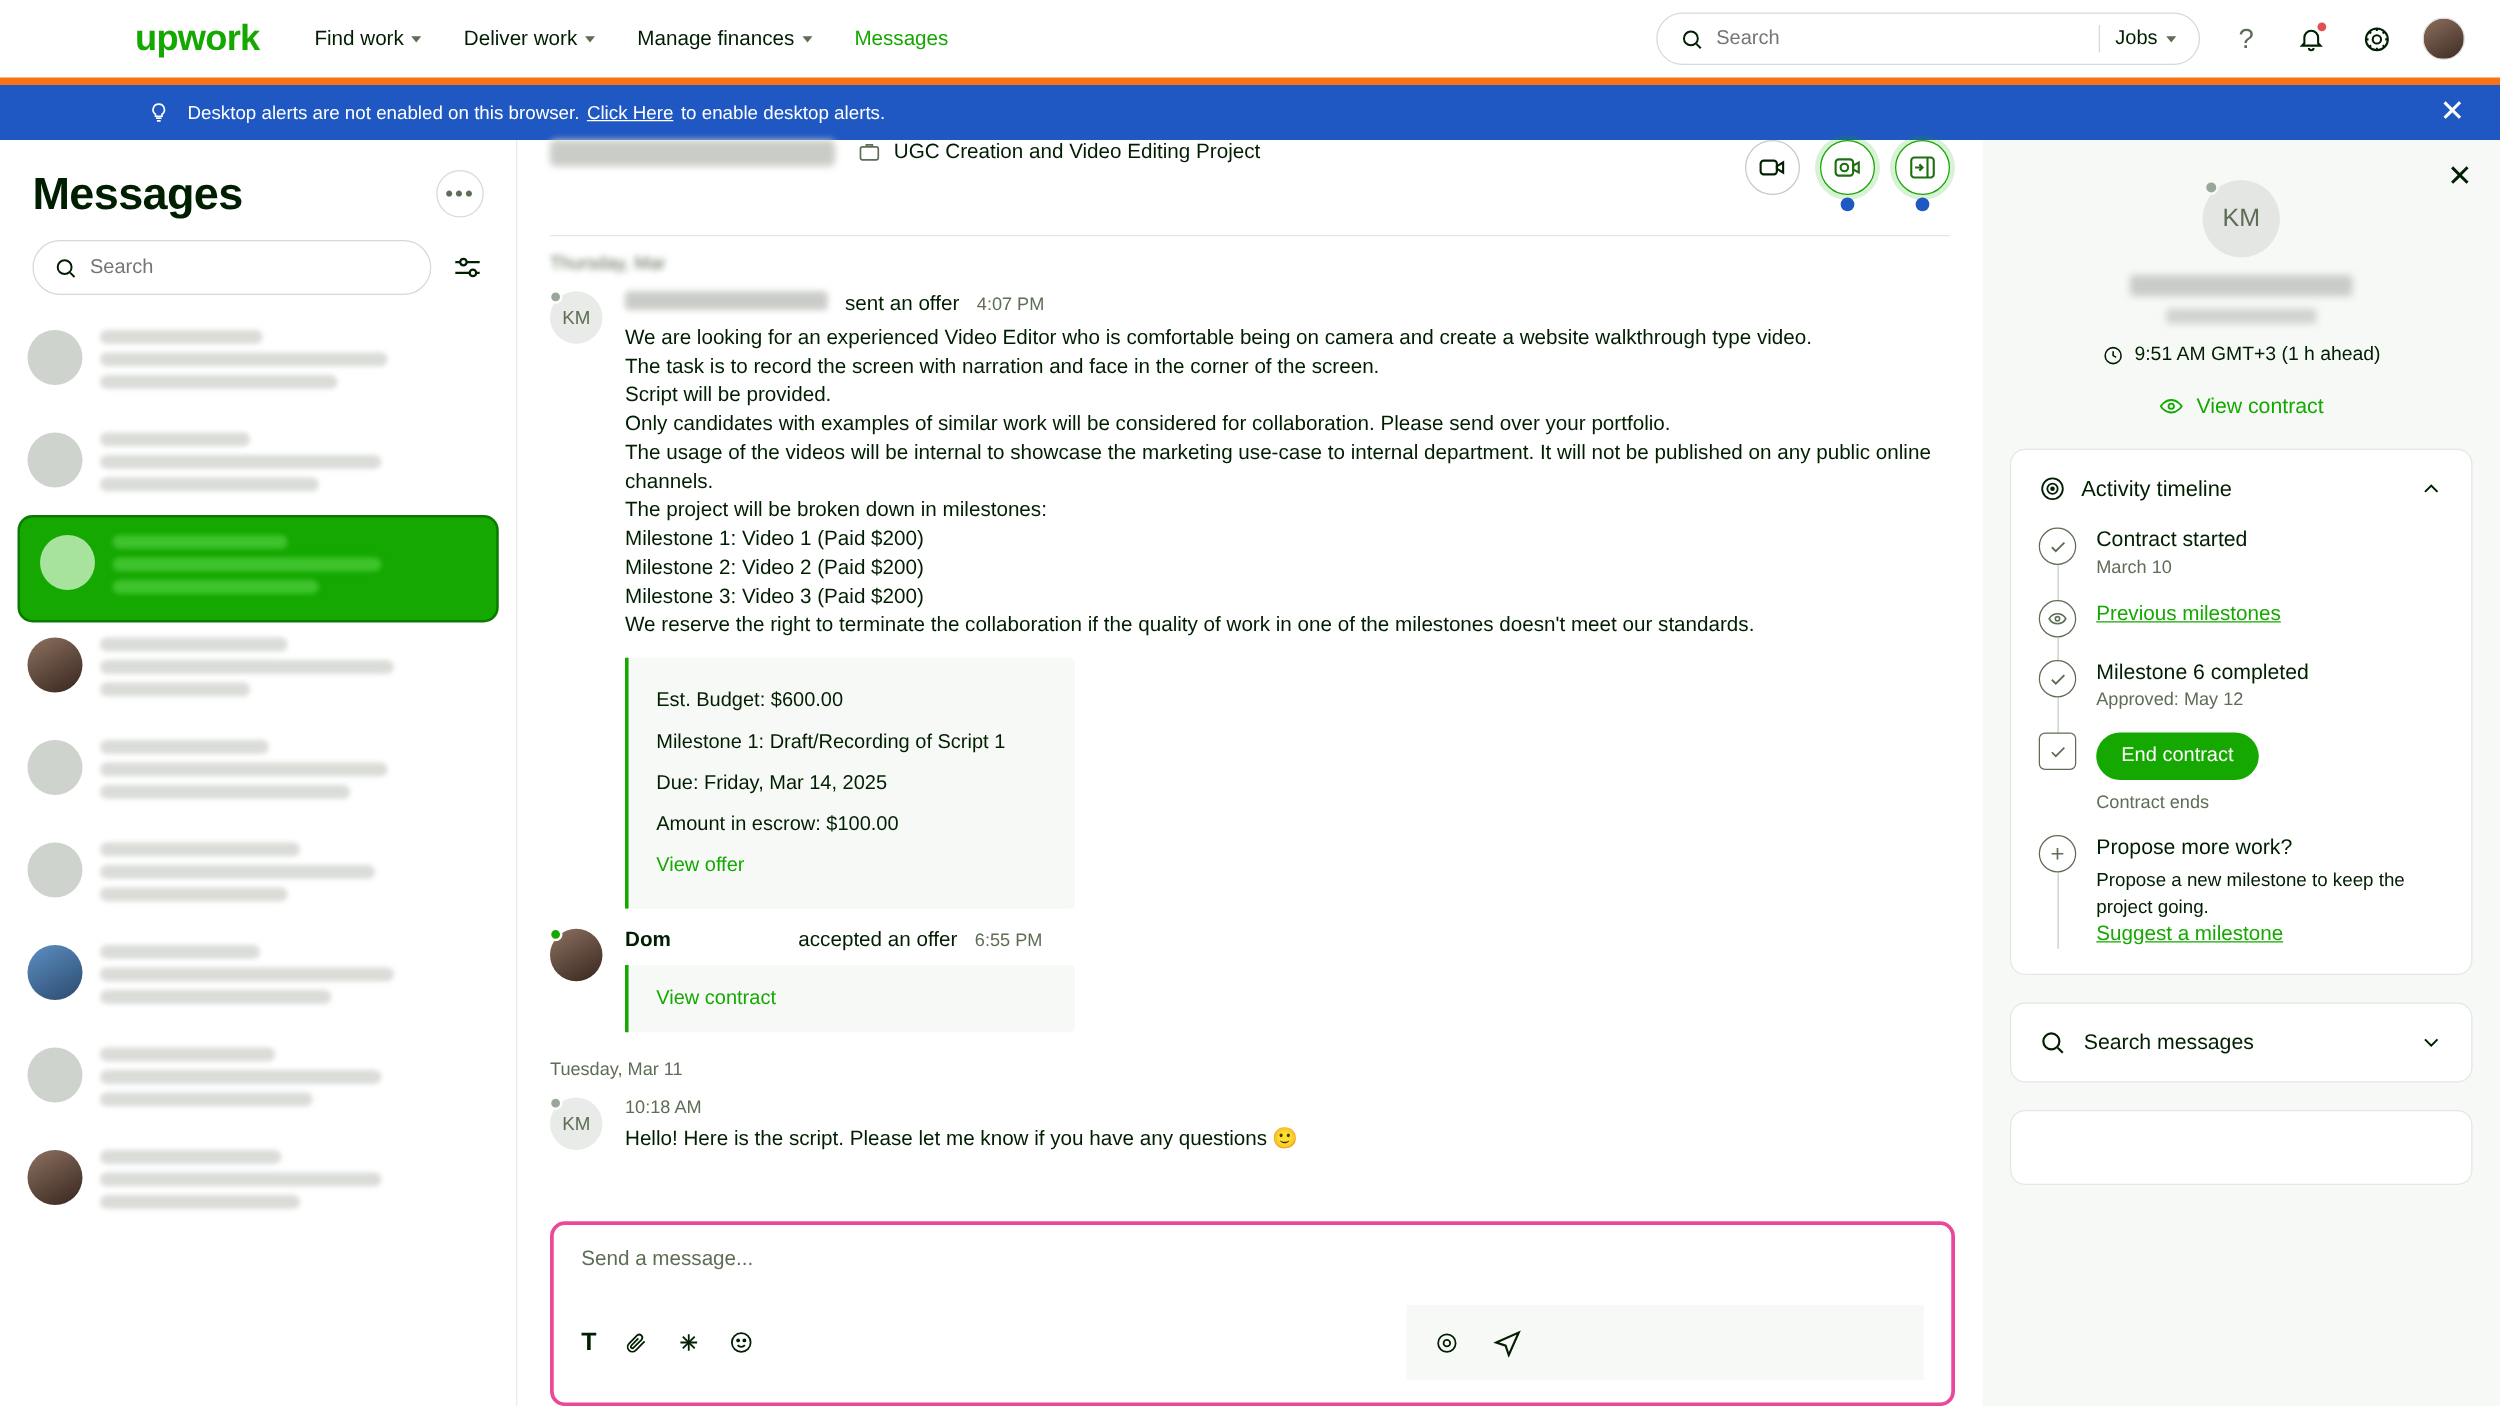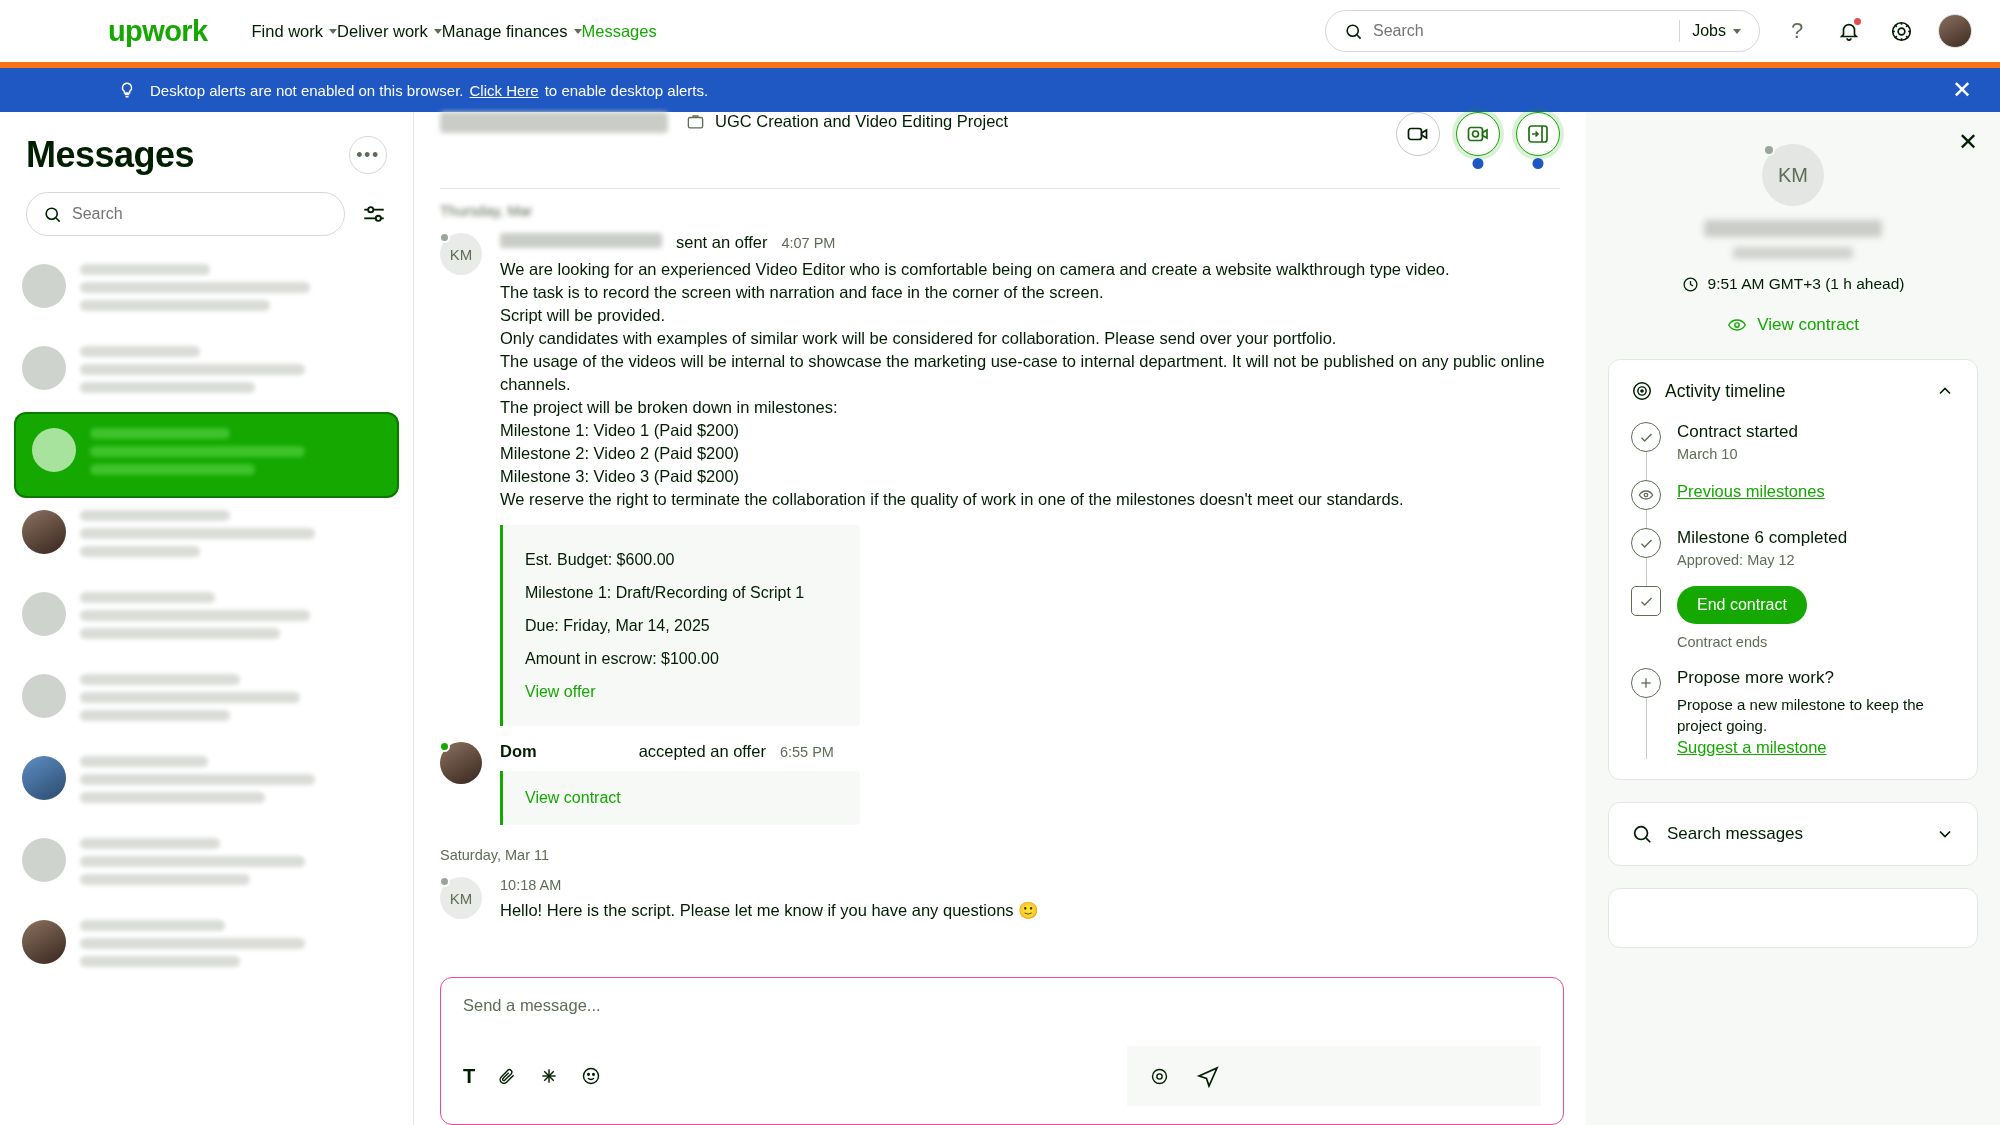--- a/index.html
+++ b/index.html
@@ -13,21 +13,21 @@
 
   
   .topnav {
     height: 68px; flex: 0 0 68px;
     display: flex; align-items: center;
     padding: 0 28px 0 108px;
     border-bottom: 6px solid #f97316;
     background: #fff;
   }
   .logo { font-size: 29px; font-weight: 700; color: #14a800; letter-spacing: -0.6px; }
-  .nav-links { display: flex; align-items: center; margin-left: 44px; }
+  .nav-links { display: flex; align-items: center; gap: 34px; margin-left: 44px; }
   .nav-link { font-size: 16.5px; color: #001e00; display: flex; align-items: center; gap: 6px; cursor: pointer; }
   .nav-link.active { color: #14a800; font-weight: 500; }
   .caret { width: 0; height: 0; border-left: 4.5px solid transparent; border-right: 4.5px solid transparent; border-top: 5px solid #5e6d55; display: inline-block; }
   .nav-right { margin-left: auto; display: flex; align-items: center; gap: 22px; }
   .searchbar {
     width: 435px; height: 42px; border: 1px solid #d5d8dc; border-radius: 21px;
     display: flex; align-items: center; padding: 0 8px 0 18px; background: #fff;
   }
   .searchbar input {
     border: none; outline: none; flex: 1; font-size: 16px; color: #001e00;
@@ -119,21 +119,21 @@
   .offer-card div { font-size: 16px; line-height: 33px; }
   .link { color: #14a800; cursor: pointer; }
   .contract-card {
     margin: 10px 0 0 0; background: #f7f9f7; border-left: 3px solid #14a800;
     padding: 18px 22px; width: 360px; border-radius: 0 4px 4px 0;
   }
 
   
   .composer {
     position: absolute; left: 26px; right: 22px; bottom: 0; height: 148px;
-    border: 1px solid #ec4899; border-radius: 12px; background: #fff; padding: 18px 22px;
+    border: 3px solid #ec4899; border-radius: 12px; background: #fff; padding: 18px 22px;
     display: flex; flex-direction: column;
   }
   .composer .ph { font-size: 16.5px; color: #5e6d55; }
   .composer .tools { margin-top: auto; display: flex; align-items: center; gap: 22px; color: #001e00; }
   .composer .tools .right { margin-left: auto; display: flex; align-items: center; gap: 26px; }
 
   
   .right { width: 414px; flex: 0 0 414px; background: #f7f9f7; padding: 18px 22px; overflow: hidden; position: relative; }
   .right-close { position: absolute; top: 18px; right: 22px; font-size: 24px; color: #001e00; cursor: pointer; line-height: 1; }
   .right-profile { display: flex; flex-direction: column; align-items: center; padding-top: 14px; }
@@ -426,21 +426,21 @@
               <div class="sender">Dom</div>
               <div class="action-text" style="margin-left:88px;">accepted an offer</div>
               <div class="time">6:55 PM</div>
             </div>
             <div class="contract-card">
               <div class="link">View contract</div>
             </div>
           </div>
         </div>
 
-        <div class="daylabel clear" style="margin-top:22px;">Saturday, Mar 11</div>
+        <div class="daylabel clear" style="margin-top:22px;">Tuesday, Mar 11</div>
 
         <div class="msg">
           <div class="avatar">
             <span class="status-dot grey"></span>
             <span>KM</span>
           </div>
           <div class="content">
             <div class="msg-head">
               <div class="time">10:18 AM</div>
             </div>

